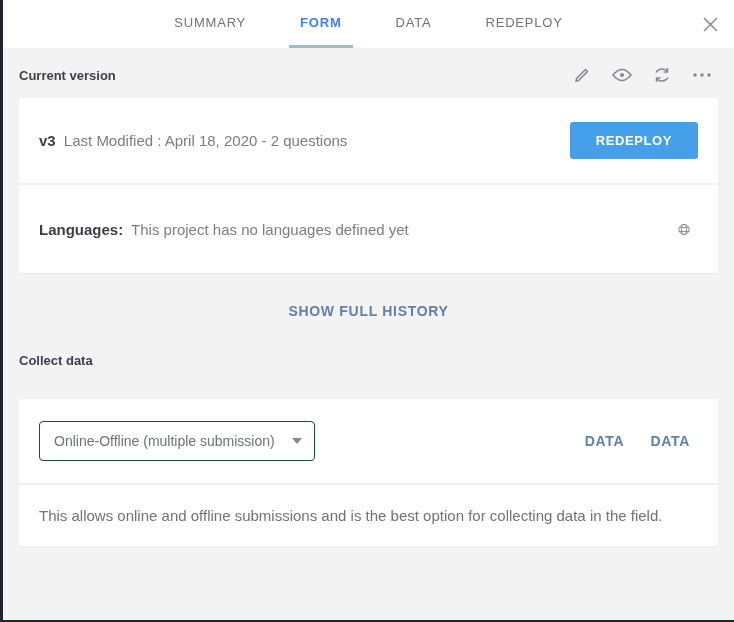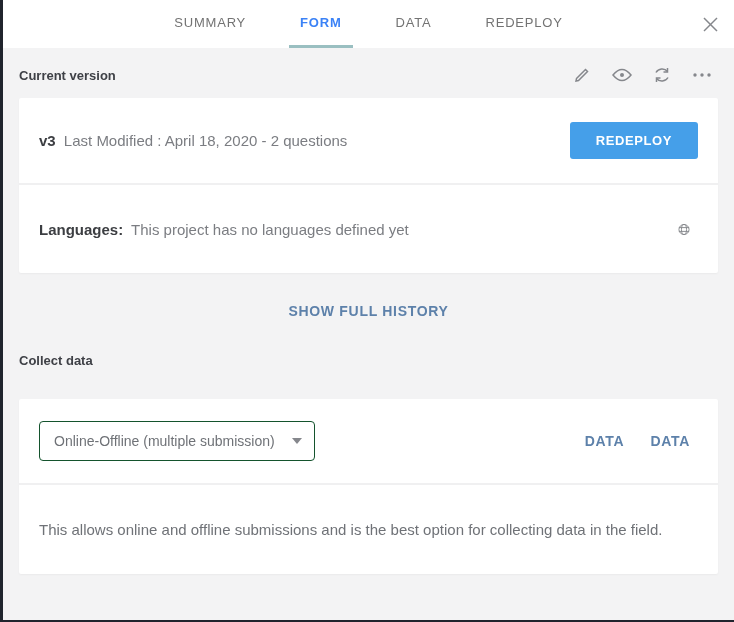--- a/index.html
+++ b/index.html
@@ -65,21 +65,21 @@
     display:flex; align-items:center; justify-content:space-between;
     width:276px; height:40px; padding:0 12px 0 14px;
     border:1px solid #14532d; border-radius:4px; background:#ffffff; cursor:pointer;
   }
   .dropdown-value { font-size:14px; color:#6f7277; }
   .caret {
     width:0; height:0; border-left:5px solid transparent; border-right:5px solid transparent;
     border-top:6px solid #85878c; margin-left:10px;
   }
   .dd-links { display:flex; gap:26px; padding-right:8px; }
-  .desc-row { padding:36px 20px; }
+  .desc-row { padding:22px 20px; }
   .desc-text { font-size:15px; color:#6f7277; }
 </style>
 </head>
 <body>
 
 <div class="tabbar">
   <div class="tab">SUMMARY</div>
   <div class="tab active">FORM</div>
   <div class="tab">DATA</div>
   <div class="tab">REDEPLOY</div>

